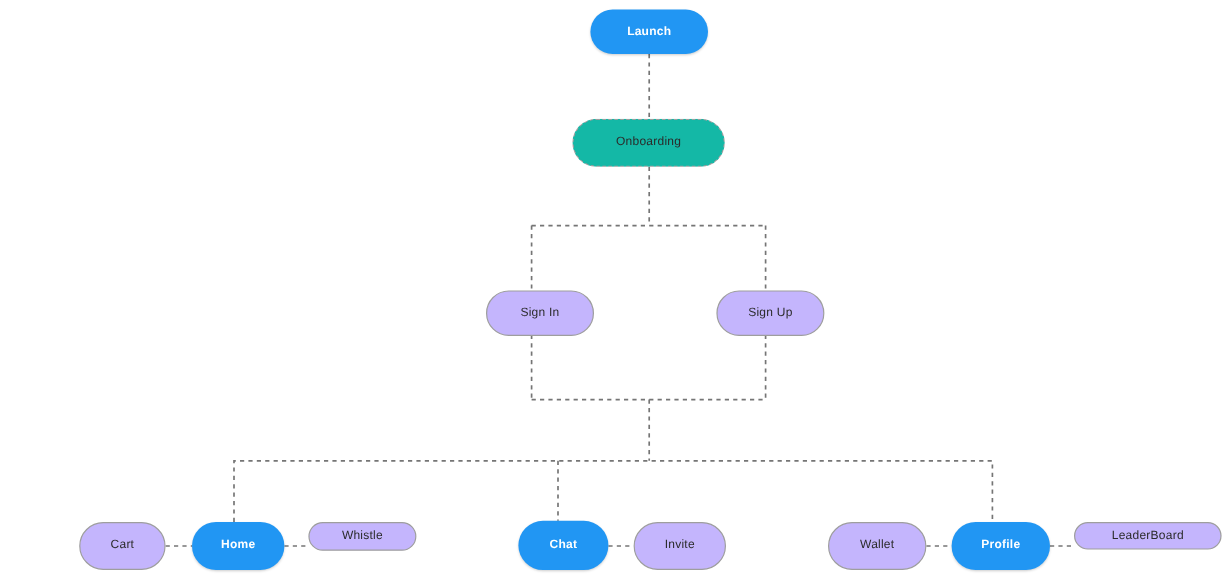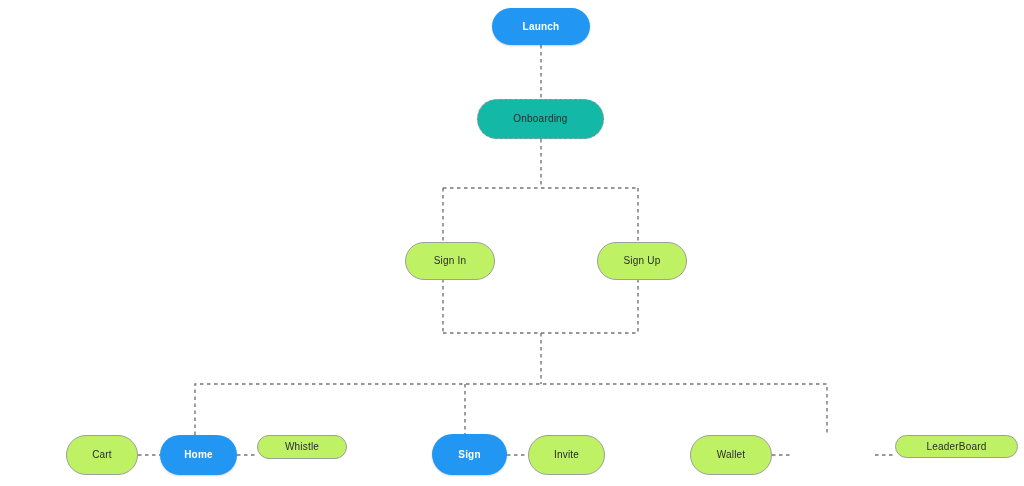--- a/index.html
+++ b/index.html
@@ -38,21 +38,21 @@
     align-items: center;
     justify-content: center;
     font-size: 10px;
     line-height: 1;
     border-radius: 22px;
     white-space: nowrap;
     cursor: default;
     letter-spacing: 0.2px;
   }
   .node.outline {
-    background: #bef264;
+    background: #c4b5fd;
     border: 1.4px solid var(--node-border);
     color: var(--node-text);
     font-weight: 400;
   }
   .node.dashed {
     background: #14b8a6;
     border: 1.4px dashed var(--node-border);
     color: var(--node-text);
     font-weight: 400;
   }
@@ -93,22 +93,23 @@
   <div class="node outline" style="left:405px; top:242px; width:90px;  height:38px; border-radius:19px;">Sign In</div>
 
   <div class="node outline" style="left:597px; top:242px; width:90px;  height:38px; border-radius:19px;">Sign Up</div>
 
   <div class="node outline" style="left:66px;  top:435px; width:72px;  height:40px; border-radius:20px;">Cart</div>
 
   <div class="node primary" style="left:160px; top:435px; width:77px;  height:40px; border-radius:20px;">Home</div>
 
   <div class="node outline" style="left:257px; top:435px; width:90px;  height:24px; border-radius:20px;">Whistle</div>
 
-  <div class="node primary" style="left:432px; top:434px; width:75px;  height:41px; border-radius:20.5px;">Sign</div>
+  <div class="node primary" style="left:432px; top:434px; width:75px;  height:41px; border-radius:20.5px;">Chat</div>
 
   <div class="node outline" style="left:528px; top:435px; width:77px;  height:40px; border-radius:20px;">Invite</div>
 
   <div class="node outline" style="left:690px; top:435px; width:82px;  height:40px; border-radius:20px;">Wallet</div>
 
+  <div class="node primary" style="left:793px; top:435px; width:82px;  height:40px; border-radius:20px;">Profile</div>
 
   <div class="node outline" style="left:895px; top:435px; width:123px; height:23px; border-radius:20px;">LeaderBoard</div>
 
 </div>
 
 </body></html>

